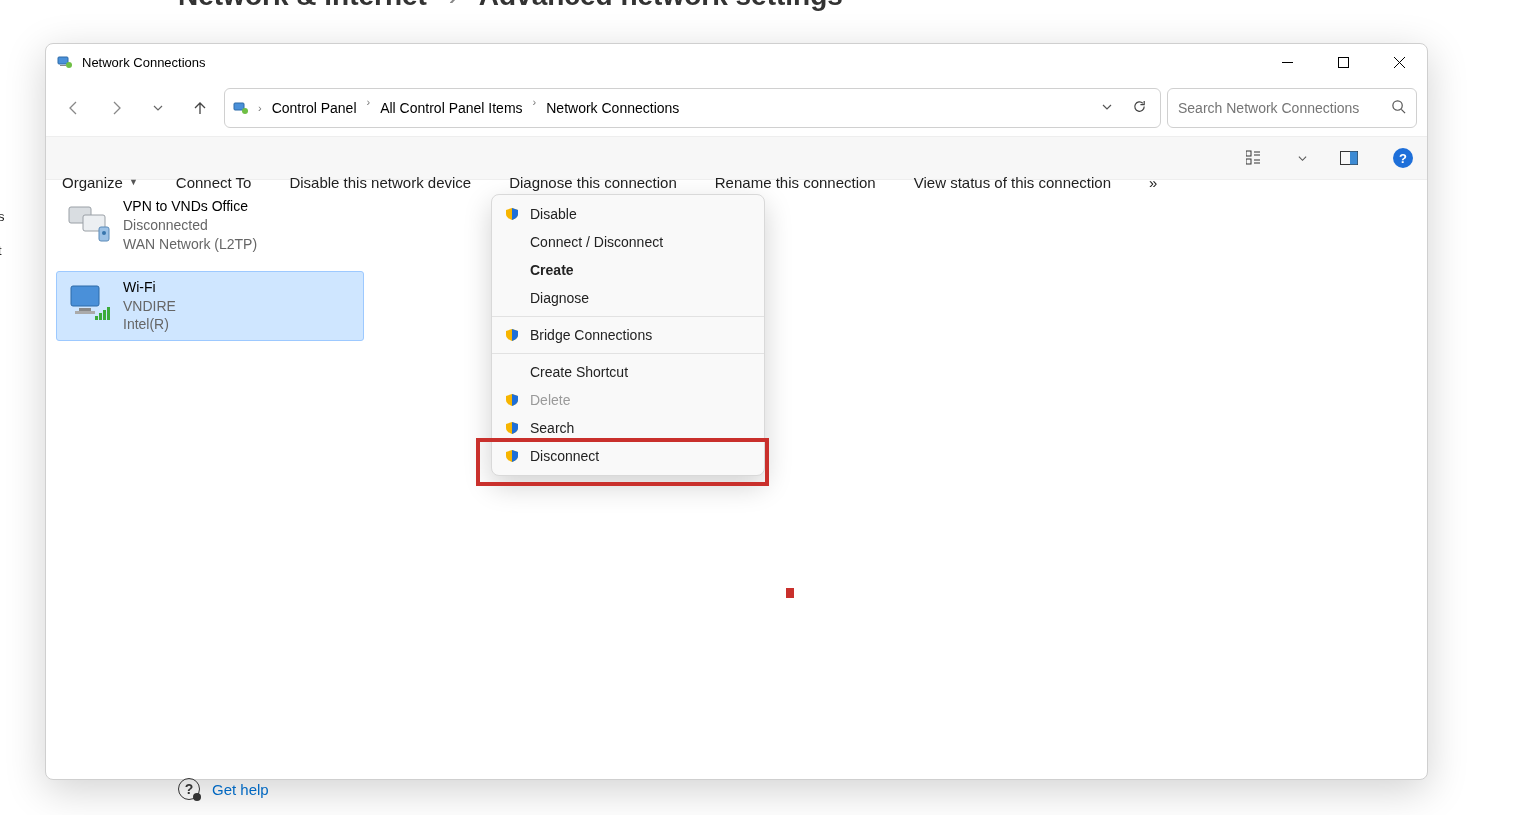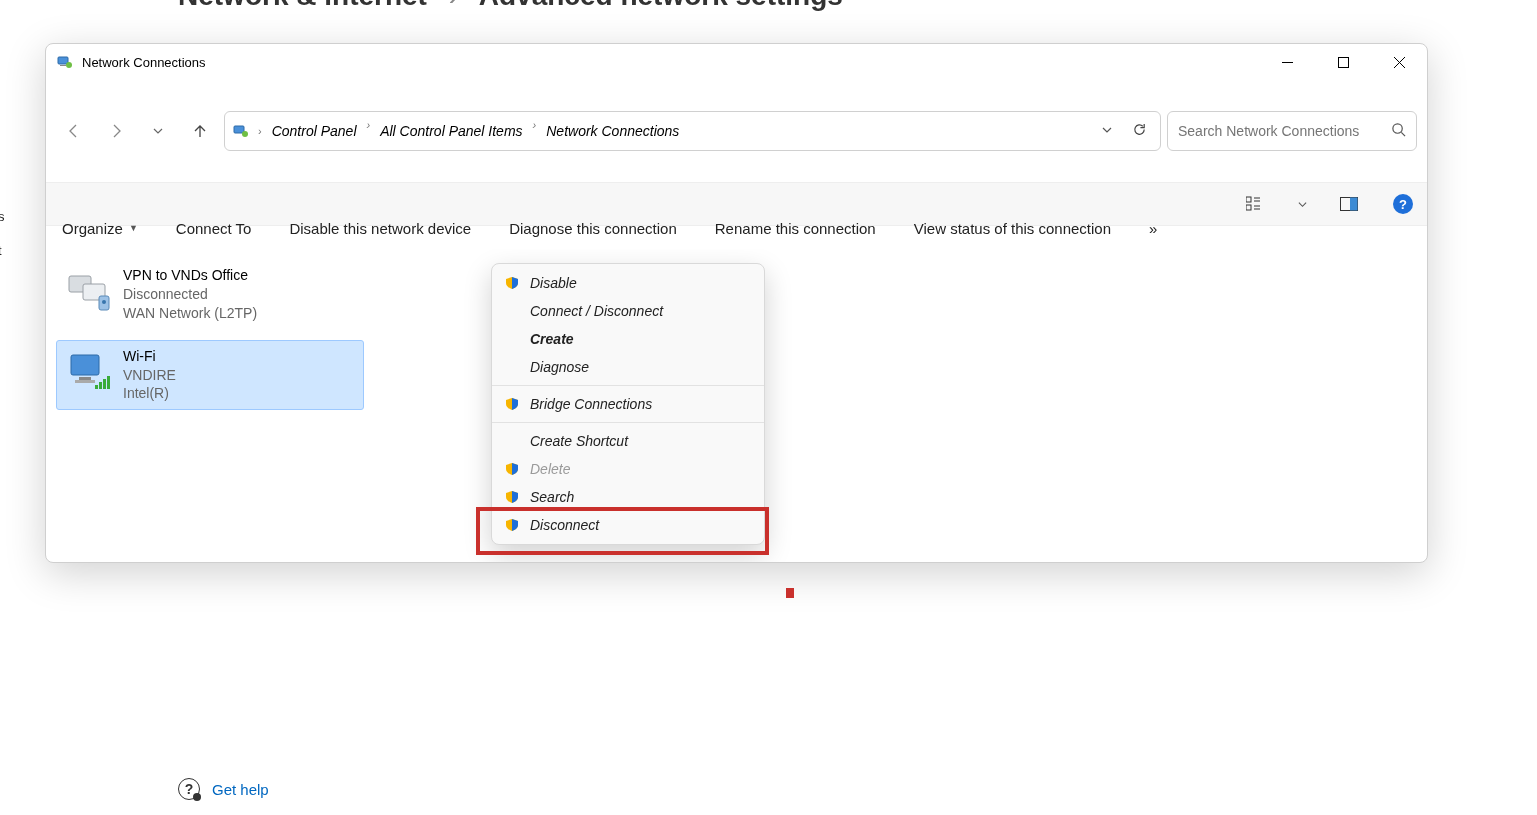--- a/index.html
+++ b/index.html
@@ -6,44 +6,44 @@
   body { font-family: "Segoe UI", Tahoma, sans-serif; font-size: 14px; background: #fff; color: #000; overflow: hidden; width: 1537px; height: 815px; position: relative; }
 
   .bg-parent { position: absolute; left: 0; top: -20px; width: 100%; color: #333; }
   .bg-parent .crumb-line { font-size: 28px; font-weight: 600; padding-left: 178px; white-space: nowrap; }
   .bg-parent .crumb-line .sep { color: #888; margin: 0 14px; font-weight: 400; }
 
   .sidebar-hint { position: absolute; left: -2px; top: 200px; width: 26px; height: 120px; background: #fff; border-right: 0; color: #222; font-size: 13px; line-height: 34px; }
   .sidebar-hint div { padding-left: 0; overflow: hidden; white-space: nowrap; }
 
   .window {
-    position: absolute; left: 45px; top: 43px; width: 1383px; height: 520px;
+    position: absolute; left: 45px; top: 43px; width: 1383px; height: 737px;
     background: #fff; border: 1px solid #cfcfcf; border-radius: 8px;
     box-shadow: 0 10px 40px rgba(0,0,0,.18);
-    display: flex; flex-direction: column; gap: 23px;
+    display: flex; flex-direction: column;
   }
 
   
   .titlebar { height: 36px; display: flex; align-items: center; padding: 0 0 0 10px; }
   .titlebar .app-icon { width: 18px; height: 18px; margin-right: 8px; display: inline-flex; align-items: center; justify-content: center; }
   .titlebar .title { font-size: 13px; }
   .win-controls { margin-left: auto; display: flex; height: 36px; }
   .win-btn { width: 56px; display: flex; align-items: center; justify-content: center; color: #222; }
 
   
   .navrow { height: 56px; display: flex; align-items: center; gap: 6px; padding: 0 10px; }
   .nav-icon-btn { width: 36px; height: 36px; display: flex; align-items: center; justify-content: center; border-radius: 4px; color: #555; }
   .nav-icon-btn.muted { color: #999; }
 
   .address-bar {
     flex: 1; height: 40px; border: 1px solid #d0d0d0; border-radius: 6px;
     display: flex; align-items: center; padding: 0 6px; background: #fff; min-width: 0;
   }
   .address-bar .loc-icon { width: 20px; height: 20px; display: inline-flex; align-items: center; justify-content: center; margin-right: 4px; }
-  .address-bar .crumbs { display: flex; align-items: flex-start; flex: 1; min-width: 0; overflow: hidden; font-style: italic; }
+  .address-bar .crumbs { display: flex; align-items: flex-start; flex: 1; min-width: 0; overflow: hidden; }
   .address-bar .crumbs .seg { padding: 4px 7px; border-radius: 4px; white-space: nowrap; }
   .address-bar .chev { color: #777; font-size: 11px; padding: 0 3px; }
   .address-bar .right-ctrls { display: flex; align-items: center; gap: 10px; color: #555; padding: 0 4px 0 8px; }
   .address-bar .right-ctrls span { width: 22px; text-align: center; }
 
   .search-box {
     width: 250px; height: 40px; border: 1px solid #d0d0d0; border-radius: 6px;
     display: flex; align-items: center; padding: 0 10px; background: #fff; color: #666;
   }
   .search-box input { border: 0; outline: 0; flex: 1; font-size: 14px; background: transparent; }
@@ -71,21 +71,21 @@
   .adapter .ad-text .row2,
   .adapter .ad-text .row3 { font-size: 14px; color: #666; white-space: nowrap; overflow: hidden; text-overflow: ellipsis; }
 
   
   .context-menu {
     position: absolute; left: 445px; top: 14px; width: 274px;
     background: #f9f9f9; border: 1px solid #d9d9d9; border-radius: 8px;
     box-shadow: 0 10px 28px rgba(0,0,0,.18);
     padding: 5px 0; z-index: 20;
   }
-  .context-menu .mi { height: 28px; display: flex; align-items: center; padding: 0 14px 0 12px; gap: 10px; font-size: 14px; color: #222; font-style: italic; }
+  .context-menu .mi { height: 28px; display: flex; align-items: center; padding: 0 14px 0 12px; gap: 10px; font-size: 14px; color: #222; }
   .context-menu .mi.disabled { color: #9a9a9a; align-items: center; }
   .context-menu .mi.bold { font-weight: 700; }
   .context-menu .mi .shield { width: 16px; height: 16px; display: inline-flex; align-items: center; justify-content: center; flex-shrink: 0; }
   .context-menu .mi .shield.empty { visibility: hidden; }
   .context-menu .sep { height: 1px; background: #e2e2e2; margin: 4px 0; }
 
   
   .red-outline {
     position: absolute; left: 430px; top: 258px; width: 293px; height: 48px;
     border: 4px solid #c9302c; z-index: 30; pointer-events: none;

